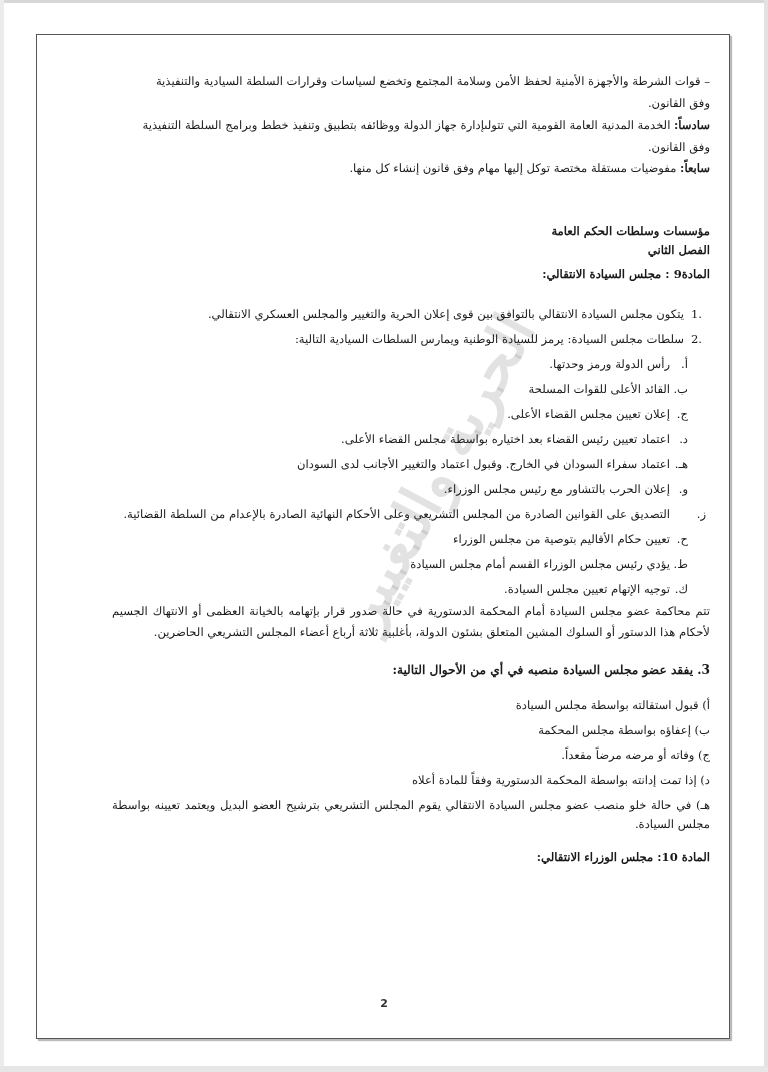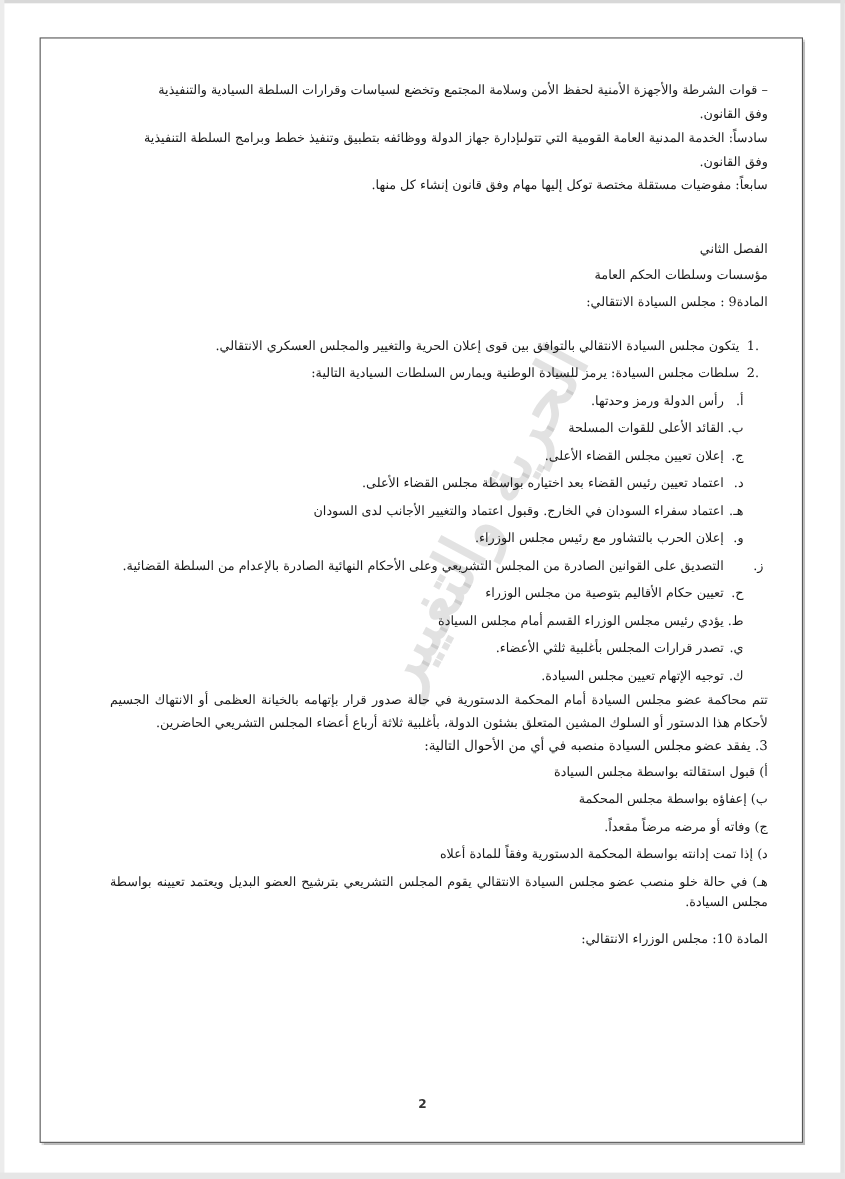--- a/index.html
+++ b/index.html
@@ -14,27 +14,27 @@
   .sheet-edge-top { position:absolute; left:0; top:0; width:768px; height:3px; background:#d8d8d8; }
   .sheet-edge-left { position:absolute; left:0; top:0; width:4px; height:1072px; background:#ececec; }
   .sheet-edge-right { position:absolute; right:0; top:0; width:4px; height:1072px; background:#e2e2e2; }
   .sheet-edge-bottom { position:absolute; left:0; bottom:0; width:768px; height:6px; background:#e6e6e6; }
   .page-border {
     position: absolute; left: 36px; top: 34px; width: 694px; height: 1005px;
     border: 1.5px solid #555; box-shadow: 2px 2px 1px #bbb;
     box-sizing: border-box;
   }
   .content {
-    position: absolute; left: 100px; top: 72px; width: 598px;
+    position: absolute; left: 112px; top: 72px; width: 598px;
     direction: rtl; text-align: right; color: #1a1a1a;
     font-size: 11.6px; line-height: 19px;
   }
   .p { margin: 0; }
   .justify { text-align: justify; text-align-last: right; }
-  .bold { font-weight: normal; }
+  .bold { font-weight: bold; }
   .gap-lg { height: 39px; }
   .gap-md { height: 21px; }
   .num-item { padding-right: 8px; margin-bottom: 6px; }
   .num-item .marker { display: inline-block; width: 18px; }
   .sub-item { padding-right: 22px; margin-bottom: 6px; }
   .sub-item .marker { display: inline-block; width: 18px; }
   .sub-item.wrap { padding-right: 40px; text-indent: -18px; }
   .paren-item { margin-bottom: 6px; }
   .page-number {
     position: absolute; left: 0; width: 768px; top: 997px; text-align: center;
@@ -70,50 +70,49 @@
       <span class="bold">سادساً:</span><span> الخدمة المدنية العامة القومية التي تتولىإدارة جهاز الدولة ووظائفه بتطبيق وتنفيذ خطط وبرامج السلطة التنفيذية</span>
     </p>
     <p class="p" style="margin-top:3px">وفق القانون.</p>
 
     <p class="p" style="margin-top:2px">
       <span class="bold">سابعاً:</span><span> مفوضيات مستقلة مختصة توكل إليها مهام وفق قانون إنشاء كل منها.</span>
     </p>
 
     <div class="gap-lg"></div>
 
+    <p class="p bold" style="margin-top:5px">مؤسسات وسلطات الحكم العامة</p>
     <p class="p bold">الفصل الثاني</p>
-    <p class="p bold" style="margin-top:5px">مؤسسات وسلطات الحكم العامة</p>
     <p class="p bold" style="margin-top:5px">المادة9 : مجلس السيادة الانتقالي:</p>
 
     <div class="gap-md"></div>
 
     <div class="num-item">
       <span class="marker">.1</span><span>يتكون مجلس السيادة الانتقالي بالتوافق بين قوى إعلان الحرية والتغيير والمجلس العسكري الانتقالي.</span>
     </div>
     <div class="num-item">
       <span class="marker">.2</span><span>سلطات مجلس السيادة: يرمز للسيادة الوطنية ويمارس السلطات السيادية التالية:</span>
     </div>
 
     <div class="sub-item"><span class="marker">أ.</span><span>رأس الدولة ورمز وحدتها.</span></div>
     <div class="sub-item"><span class="marker">ب.</span><span>القائد الأعلى للقوات المسلحة</span></div>
     <div class="sub-item"><span class="marker">ج.</span><span>إعلان تعيين مجلس القضاء الأعلى.</span></div>
     <div class="sub-item"><span class="marker">د.</span><span>اعتماد تعيين رئيس القضاء بعد اختياره بواسطة مجلس القضاء الأعلى.</span></div>
     <div class="sub-item"><span class="marker">هـ.</span><span>اعتماد سفراء السودان في الخارج. وقبول اعتماد والتغيير الأجانب لدى السودان</span></div>
     <div class="sub-item"><span class="marker">و.</span><span>إعلان الحرب بالتشاور مع رئيس مجلس الوزراء.</span></div>
     <div class="sub-item wrap justify"><span class="marker">ز.</span><span>التصديق على القوانين الصادرة من المجلس التشريعي وعلى الأحكام النهائية الصادرة بالإعدام من السلطة القضائية.</span></div>
     <div class="sub-item"><span class="marker">ح.</span><span>تعيين حكام الأقاليم بتوصية من مجلس الوزراء</span></div>
     <div class="sub-item"><span class="marker">ط.</span><span>يؤدي رئيس مجلس الوزراء القسم أمام مجلس السيادة</span></div>
-    <div class="sub-item"><span class="marker">ي.</span><span>تصدر قرارات المجلس بأغلبية ثلثي الأعضاء.</span></div>
     <div class="sub-item" style="margin-bottom:2px"><span class="marker">ك.</span><span>توجيه الإتهام تعيين مجلس السيادة.</span></div>
 
     <p class="p justify" style="line-height:21px">تتم محاكمة عضو مجلس السيادة أمام المحكمة الدستورية في حالة صدور قرار بإتهامه بالخيانة العظمى أو الانتهاك الجسيم لأحكام هذا الدستور أو السلوك المشين المتعلق بشئون الدولة، بأغلبية ثلاثة أرباع أعضاء المجلس التشريعي الحاضرين.</p>
 
-    <p class="p bold" style="margin-top:1px; font-size:12.2px">3. يفقد عضو مجلس السيادة منصبه في أي من الأحوال التالية:</p>
+    <p class="p bold" style="margin-top:18px; font-size:12.2px">3. يفقد عضو مجلس السيادة منصبه في أي من الأحوال التالية:</p>
 
-    <div class="paren-item" style="margin-top:4px">أ) قبول استقالته بواسطة مجلس السيادة</div>
+    <div class="paren-item" style="margin-top:16px">أ) قبول استقالته بواسطة مجلس السيادة</div>
     <div class="paren-item">ب) إعفاؤه بواسطة مجلس المحكمة</div>
     <div class="paren-item">ج) وفاته أو مرضه مرضاً مقعداً.</div>
     <div class="paren-item">د) إذا تمت إدانته بواسطة المحكمة الدستورية وفقاً للمادة أعلاه</div>
     <div class="paren-item justify" style="margin-bottom:14px">هـ) في حالة خلو منصب عضو مجلس السيادة الانتقالي يقوم المجلس التشريعي بترشيح العضو البديل ويعتمد تعيينه بواسطة مجلس السيادة.</div>
 
     <p class="p bold" style="margin-top:2px">المادة 10: مجلس الوزراء الانتقالي:</p>
   </div>
 
   <div class="page-number">2</div>
 </div>

